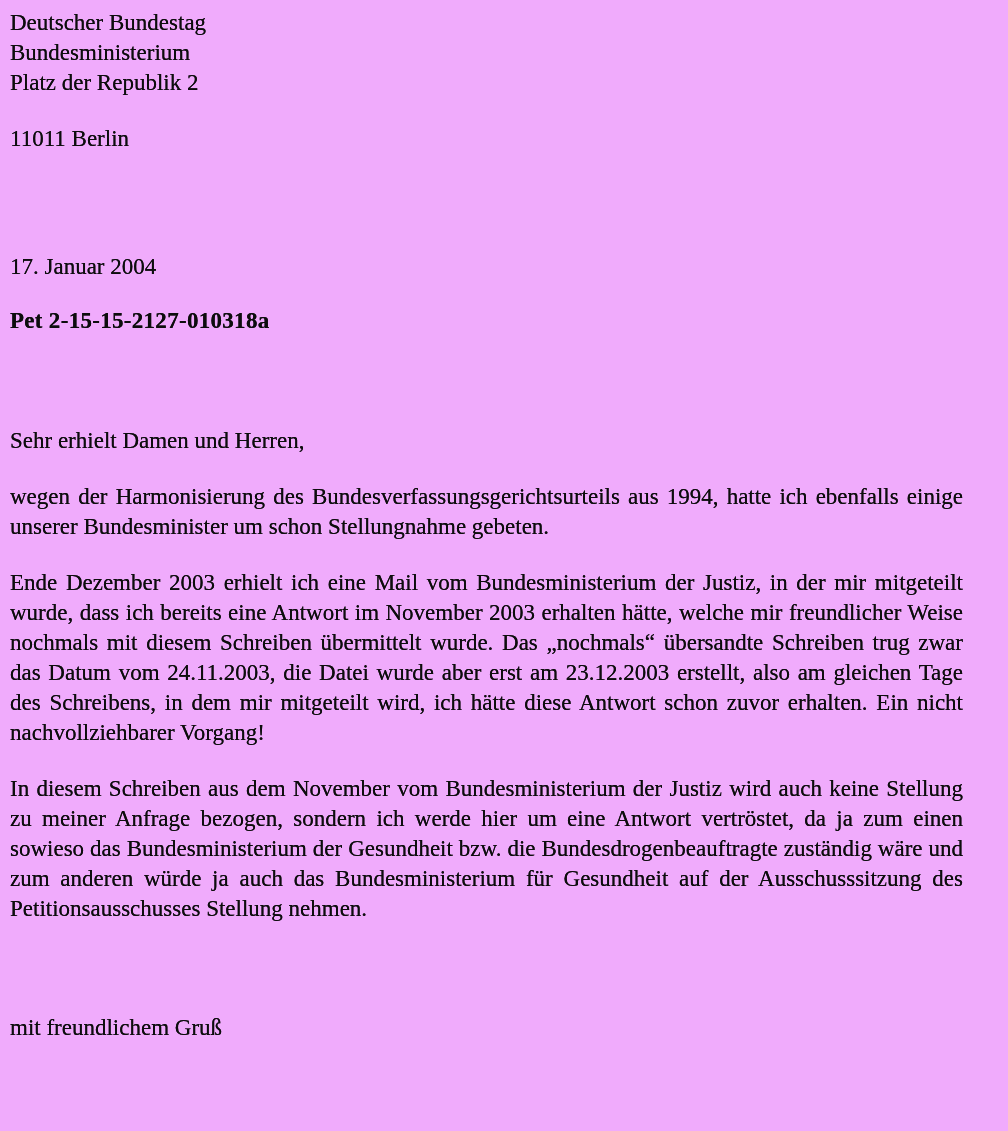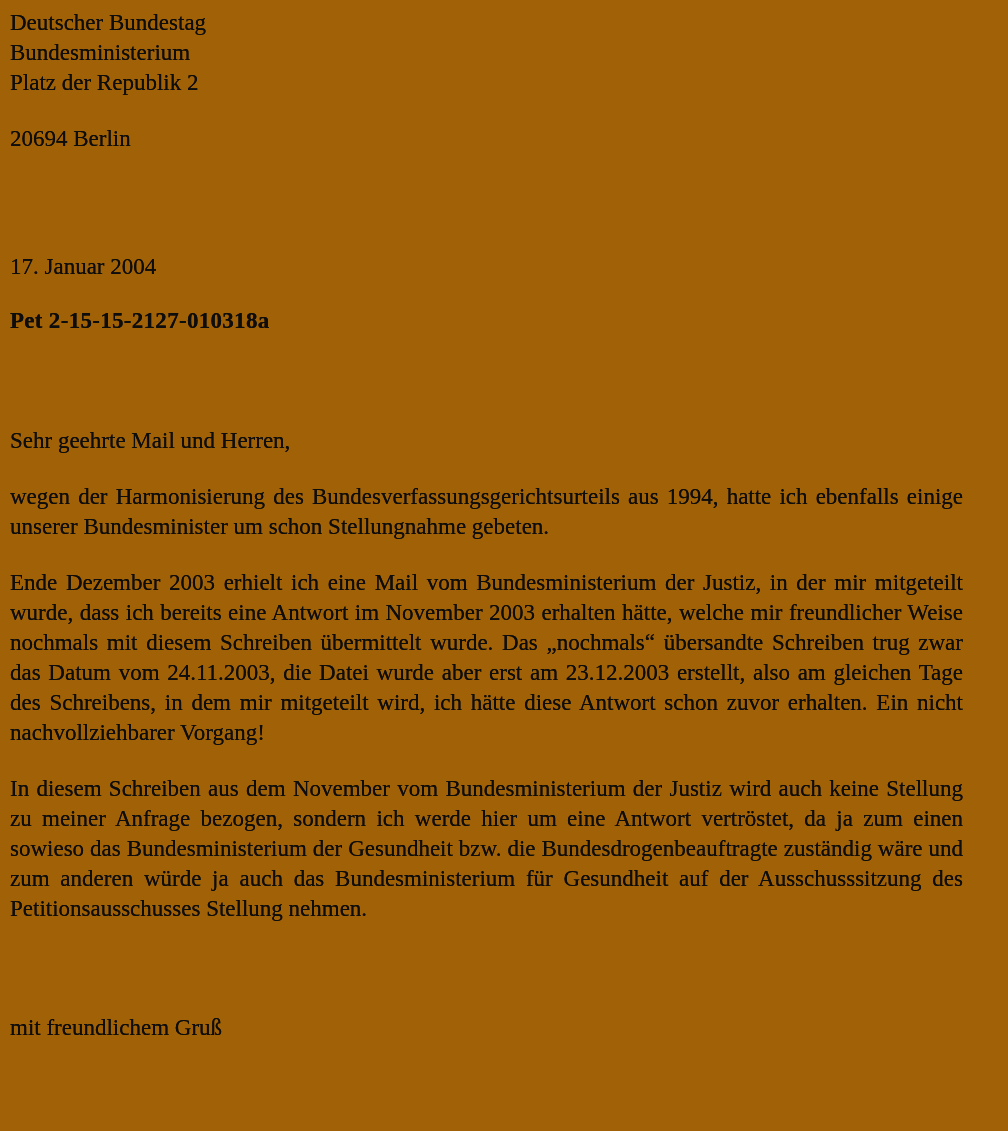--- a/index.html
+++ b/index.html
@@ -5,21 +5,21 @@
   html, body {
     margin: 0;
     padding: 0;
     background: #e8e8e8;
   }
   .page {
     position: relative;
     width: 1008px;
     height: 1131px;
     margin: 0 auto;
-    background: #a16207;
+    background: #f0abfc;
     color: #0d0d0d;
     font-family: "Liberation Serif", "DejaVu Serif", serif;
     font-size: 23px;
     line-height: 30px;
     box-sizing: border-box;
     padding: 8px 45px 0 10px;
     overflow: hidden;
     
     text-shadow: 0 0 0.35px rgba(0,0,0,0.85);
   }
@@ -53,27 +53,27 @@
 <body>
 
 <div class="page">
 
   <div class="address-block">
     <div>Deutscher Bundestag</div>
     <div>Bundesministerium</div>
     <div>Platz der Republik 2</div>
   </div>
 
-  <div class="city">20694 Berlin</div>
+  <div class="city">11011 Berlin</div>
 
   <div class="date">17. Januar 2004</div>
 
   <div class="reference">Pet 2-15-15-2127-010318a</div>
 
-  <div class="salutation">Sehr geehrte Mail und Herren,</div>
+  <div class="salutation">Sehr erhielt Damen und Herren,</div>
 
   <p class="body">wegen der Harmonisierung des Bundesverfassungsgerichtsurteils aus 1994, hatte ich ebenfalls einige unserer Bundesminister um schon Stellungnahme gebeten.</p>
   <p class="body">Ende Dezember 2003 erhielt ich eine Mail vom Bundesministerium der Justiz, in der mir mitgeteilt wurde, dass ich bereits eine Antwort im November 2003 erhalten hätte, welche mir freundlicher Weise nochmals mit diesem Schreiben übermittelt wurde. Das „nochmals“ übersandte Schreiben trug zwar das Datum vom 24.11.2003, die Datei wurde aber erst am 23.12.2003 erstellt, also am gleichen Tage des Schreibens, in dem mir mitgeteilt wird, ich hätte diese Antwort schon zuvor erhalten. Ein nicht nachvollziehbarer Vorgang!</p>
   <p class="body">In diesem Schreiben aus dem November vom Bundesministerium der Justiz wird auch keine Stellung zu meiner Anfrage bezogen, sondern ich werde hier um eine Antwort vertröstet, da ja zum einen sowieso das Bundesministerium der Gesundheit bzw. die Bundesdrogenbeauftragte zuständig wäre und zum anderen würde ja auch das Bundesministerium für Gesundheit auf der Ausschusssitzung des Petitionsausschusses Stellung nehmen.</p>
 
   <div class="closing">mit freundlichem Gruß</div>
 
 </div>
 
 </body></html>

